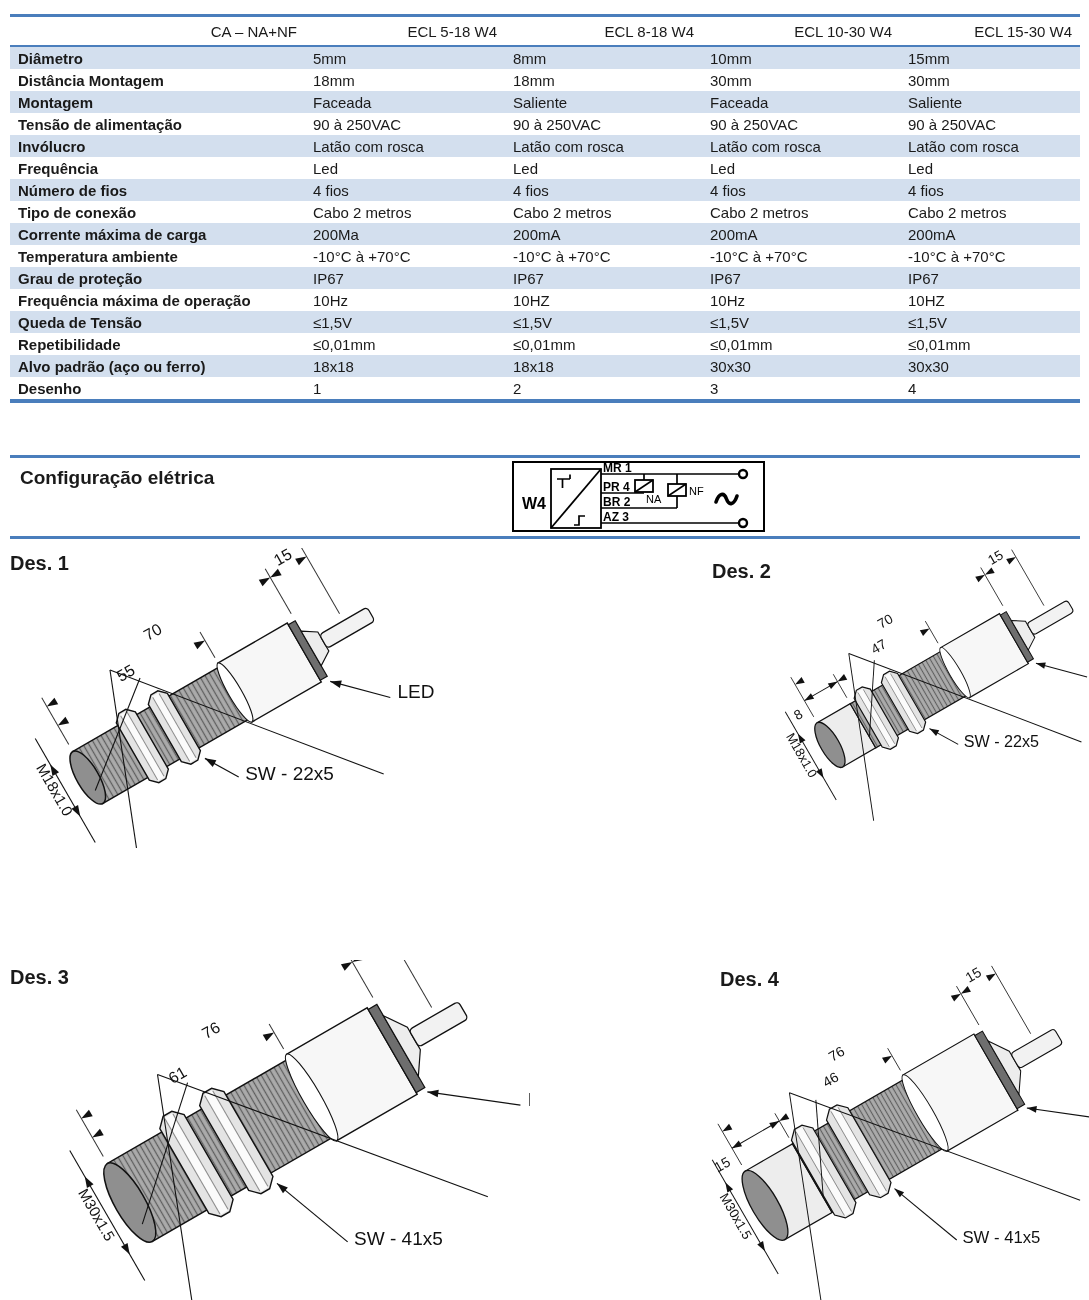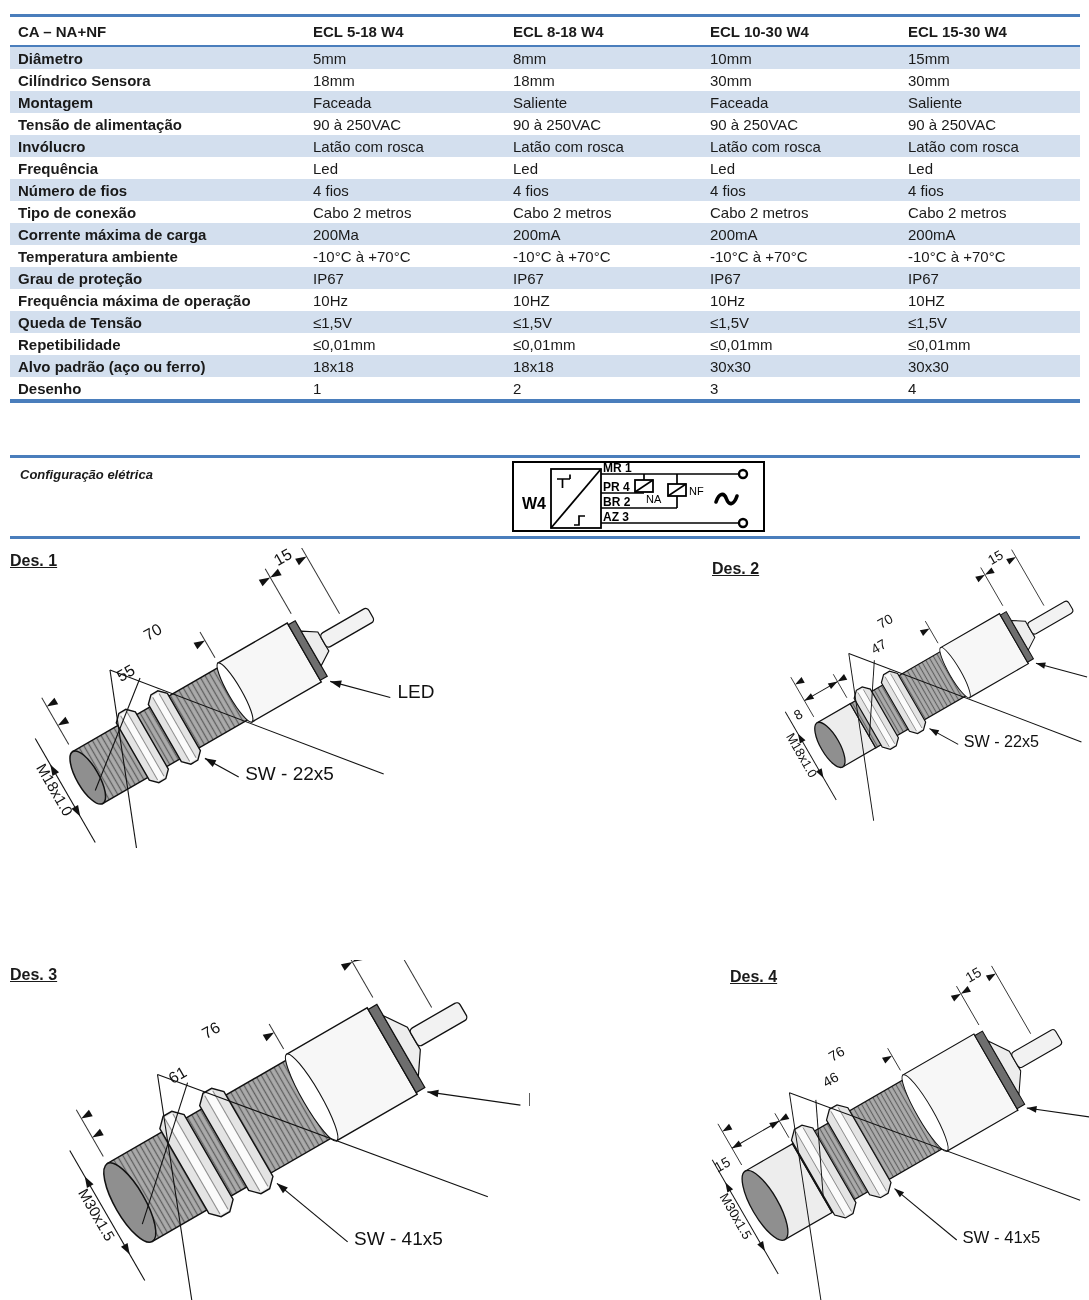--- a/index.html
+++ b/index.html
@@ -20,54 +20,54 @@
     border-top:3px solid var(--accent);
     border-bottom:4px solid var(--accent);
     font-size:15px;
   }
   table.spec col.c0{width:295px}
   table.spec col.c1{width:200px}
   table.spec col.c2{width:197px}
   table.spec col.c3{width:198px}
   table.spec col.c4{width:180px}
   table.spec thead th{
-    text-align:left;font-weight:bold;height:28px;padding:0 8px;
+    text-align:right;font-weight:normal;height:28px;padding:0 8px;
     border-bottom:2px solid var(--accent);white-space:nowrap;overflow:hidden;
   }
   table.spec tbody th,table.spec tbody td{
     text-align:left;height:22px;padding:0 8px;white-space:nowrap;overflow:hidden;
     font-weight:normal;
   }
   table.spec tbody th{font-weight:bold}
   table.spec tbody tr:nth-child(odd){background:var(--band)}
   
   .elec-band{
     position:absolute;left:10px;top:455px;width:1070px;height:78px;
     border-top:3px solid var(--accent);
     border-bottom:3px solid var(--accent);
     background:#fff;
   }
   .elec-title{
-    position:absolute;left:10px;top:9px;font-weight:bold;font-size:13px;font-style:italic;
+    position:absolute;left:10px;top:9px;font-weight:bold;font-size:19px;
   }
   .wiring-svg{position:absolute;left:512px;top:461px;width:253px;height:71px;}
   .wiring-svg text{font-family:"Liberation Sans",sans-serif;}
   
   .drawing{position:absolute;}
-  .des-title{position:absolute;font-weight:bold;font-size:16px;text-decoration:underline;}
+  .des-title{position:absolute;font-weight:bold;font-size:20px;}
   .sensor-svg{position:absolute;left:0;top:0;}
   .sensor-svg text{font-family:"Liberation Sans",sans-serif;fill:#111;}
   #d1{left:10px;top:548px;width:445px;height:300px}
   #d2{left:700px;top:548px;width:389px;height:300px}
   #d3{left:10px;top:960px;width:520px;height:340px}
   #d4{left:600px;top:960px;width:489px;height:340px}
   #d1 .des-title{left:0;top:4px}
   #d2 .des-title{left:12px;top:12px}
   #d3 .des-title{left:0;top:6px}
-  #d4 .des-title{left:130px;top:8px}
+  #d4 .des-title{left:120px;top:8px}
 </style>
 </head>
 <body>
 
 <table class="spec">
   <colgroup>
       <col class="c0">
       <col class="c1">
       <col class="c2">
       <col class="c3">
@@ -84,21 +84,21 @@
   </thead>
   <tbody id="spec-body">
       <tr>
     <th>Diâmetro</th>
     <td>5mm</td>
     <td>8mm</td>
     <td>10mm</td>
     <td>15mm</td>
   </tr>
       <tr>
-    <th>Cilíndrico Sensora</th>
+    <th>Distância Montagem</th>
     <td>18mm</td>
     <td>18mm</td>
     <td>30mm</td>
     <td>30mm</td>
   </tr>
       <tr>
     <th>Montagem</th>
     <td>Faceada</td>
     <td>Saliente</td>
     <td>Faceada</td>

